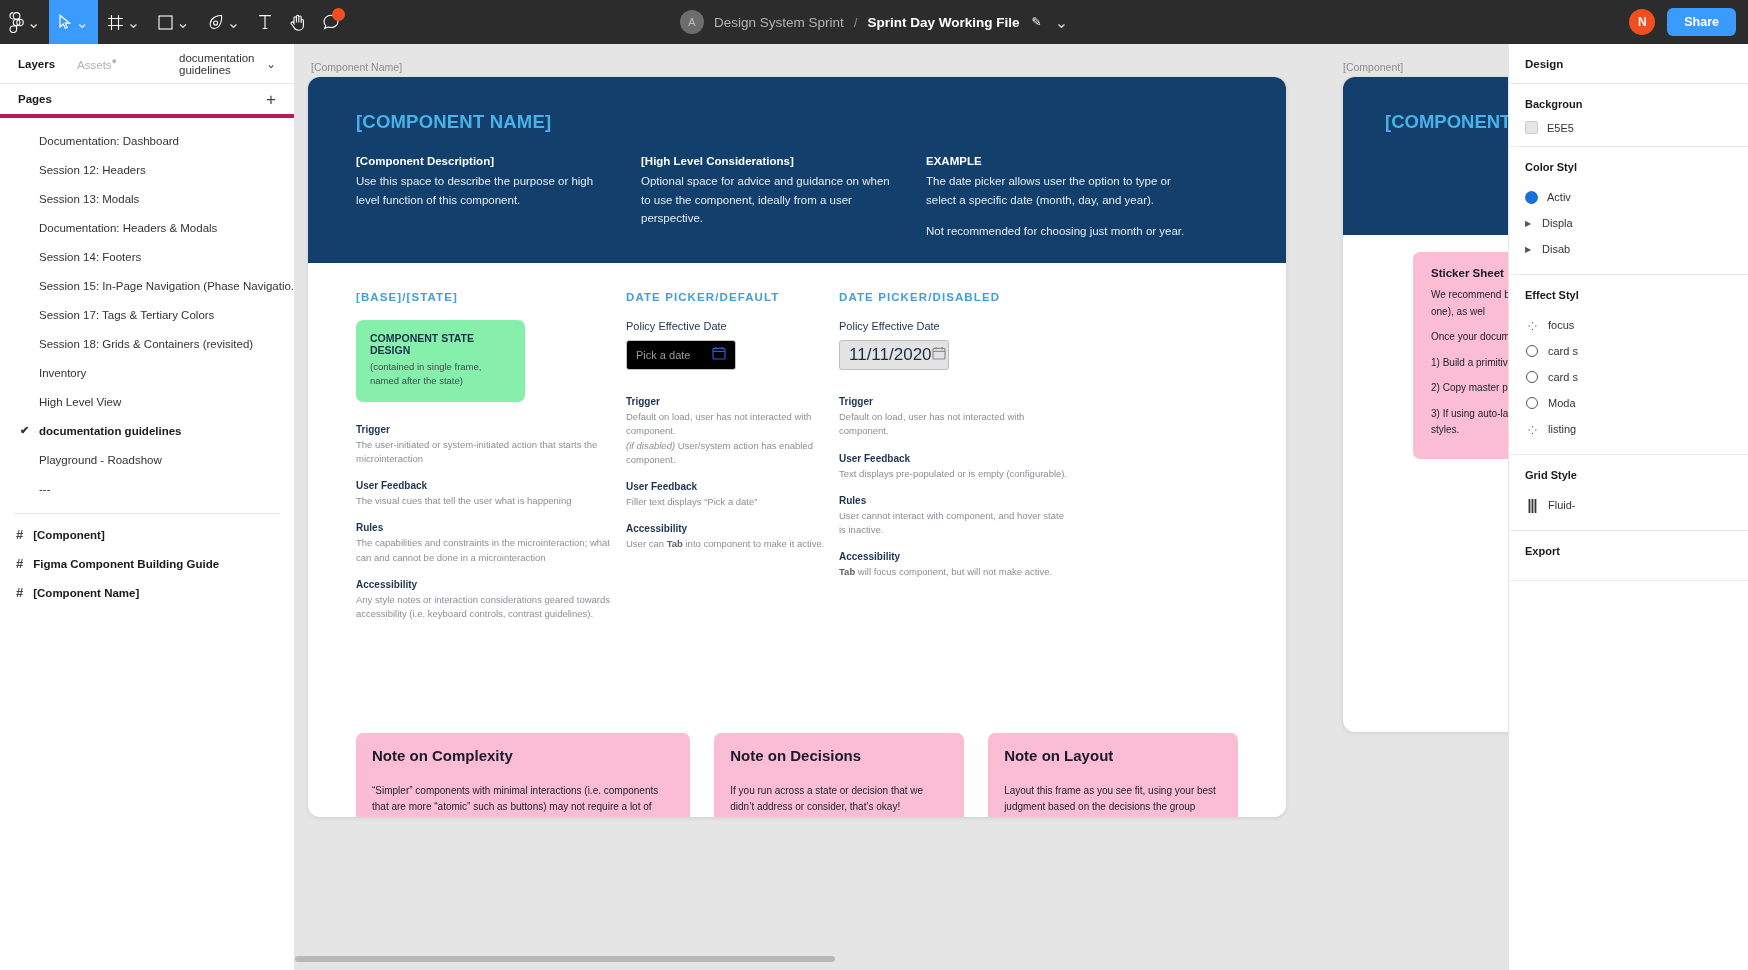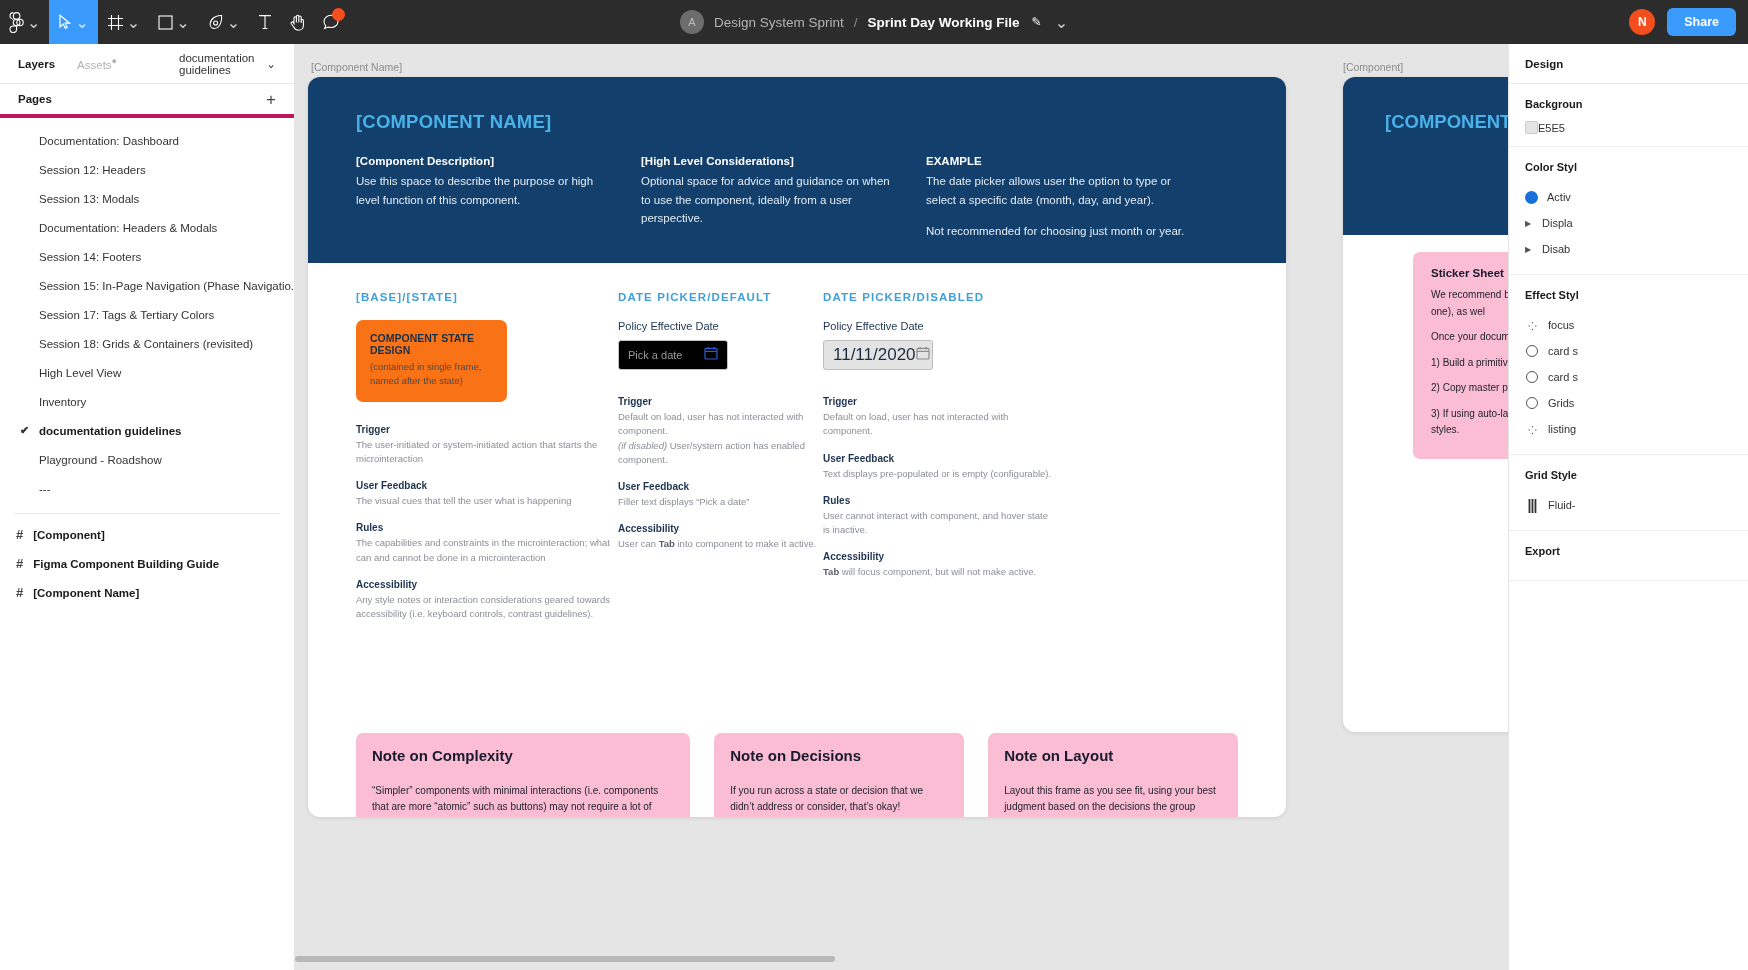--- a/index.html
+++ b/index.html
@@ -133,32 +133,32 @@
     color: #49b2e8; font-size: 18.5px; font-weight: bold;
     letter-spacing: .2px; margin-bottom: 22px;
   }
   .hero-cols { display: flex; gap: 0; }
   .hero-col { width: 285px; padding-right: 30px; }
   .hero-col.wide { width: 300px; }
   .hero-h { font-size: 11.5px; font-weight: bold; margin-bottom: 5px; }
   .hero-p { font-size: 11.5px; line-height: 1.62; color: #e4ecf3; }
   .hero-p + .hero-p { margin-top: 13px; }
 
-  .doc-body { padding: 28px 48px 0 48px; display: flex; }
+  .doc-body { padding: 28px 48px 0 48px; display: flex; gap: 8px; }
   .col { }
   .col-1 { width: 262px; }
   .col-2 { width: 205px; }
   .col-3 { width: 230px; }
   .col-title {
     color: #3f9fd6; font-size: 11.5px; font-weight: bold;
     letter-spacing: 1.1px; margin-bottom: 17px;
   }
   .state-box {
-    background: #f97316; border-radius: 7px;
-    padding: 12px 14px 14px 14px; width: 151px; margin-bottom: 22px;
+    background: #86efac; border-radius: 7px;
+    padding: 12px 14px 14px 14px; width: 169px; margin-bottom: 22px;
   }
   .state-box .t {
     font-size: 10.5px; font-weight: bold; color: #17304a; margin-bottom: 4px;
   }
   .state-box .s { font-size: 9.5px; color: #4a4a4a; line-height: 1.45; }
 
   .spec { margin-bottom: 14px; }
   .spec-h { font-size: 10px; font-weight: bold; color: #1d3350; margin-bottom: 3px; }
   .spec-p { font-size: 9.5px; color: #8b8f96; line-height: 1.5; }
   .spec-p em { font-style: italic; }
@@ -228,21 +228,21 @@
   }
   .rp-tabs {
     height: 40px; display: flex; align-items: center; padding: 0 16px;
     border-bottom: 1px solid #e8e8e8;
   }
   .rp-tab { font-size: 11.5px; font-weight: bold; color: #1a1a1a; cursor: pointer; }
   .rp-section { padding: 14px 16px 12px 16px; border-bottom: 1px solid #ececec; }
   .rp-section-hdr {
     font-size: 11px; font-weight: bold; color: #1a1a1a; margin-bottom: 11px;
   }
-  .swatch-row { display: flex; align-items: center; }
+  .swatch-row { display: flex; align-items: center; gap: 9px; }
   .swatch {
     width: 13px; height: 13px; border-radius: 2px; border: 1px solid #ccc;
   }
   .swatch.circle { border-radius: 50%; border: none; }
   .rp-row {
     display: flex; align-items: center; gap: 9px; height: 26px; cursor: pointer;
   }
   .rp-row .lbl { font-size: 11px; color: #333; white-space: nowrap; }
   .tri { font-size: 8px; color: #555; width: 8px; }
   .style-ico { width: 14px; display: flex; align-items: center; justify-content: center; }
@@ -370,24 +370,24 @@
     <div class="page-item">
         <span>Session 15: In-Page Navigation (Phase Navigatio...</span>
       </div>
     <div class="page-item">
         <span>Session 17: Tags &amp; Tertiary Colors</span>
       </div>
     <div class="page-item">
         <span>Session 18: Grids &amp; Containers (revisited)</span>
       </div>
     <div class="page-item">
+        <span>Inventory</span>
+      </div>
+    <div class="page-item">
         <span>High Level View</span>
-      </div>
-    <div class="page-item">
-        <span>Inventory</span>
       </div>
     <div class="page-item selected">
       <span class="check">✔</span>
       <span>documentation guidelines</span>
     </div>
     <div class="page-item">
         <span>Playground - Roadshow</span>
       </div>
     <div class="page-item">
         <span>---</span>
@@ -610,21 +610,21 @@
     <div class="rp-row">
       <span class="style-ico">
           <span class="ring"></span>
         </span>
       <span class="lbl">card s</span>
     </div>
     <div class="rp-row">
       <span class="style-ico">
           <span class="ring"></span>
         </span>
-      <span class="lbl">Grids</span>
+      <span class="lbl">Moda</span>
     </div>
     <div class="rp-row">
       <span class="style-ico dots-ico">⁘</span>
       <span class="lbl">listing</span>
     </div>
   </div>
 
   <div class="rp-section">
     <div class="rp-section-hdr">Grid Style</div>
     <div class="rp-row">

